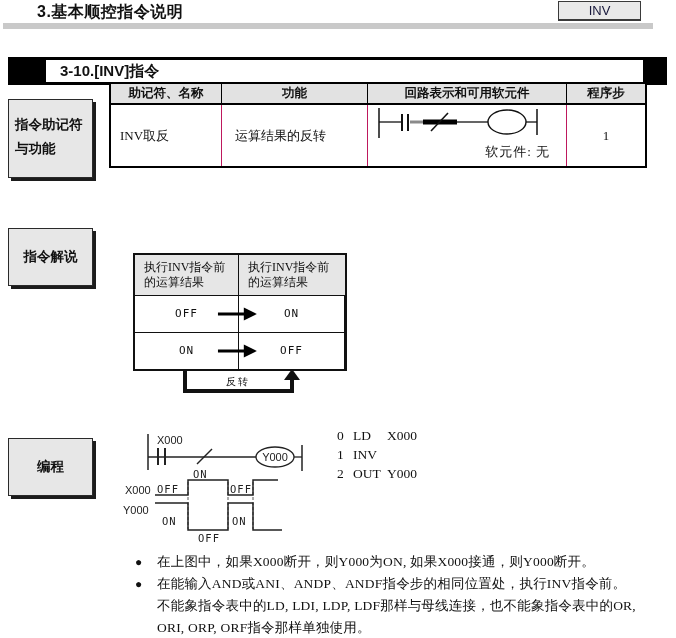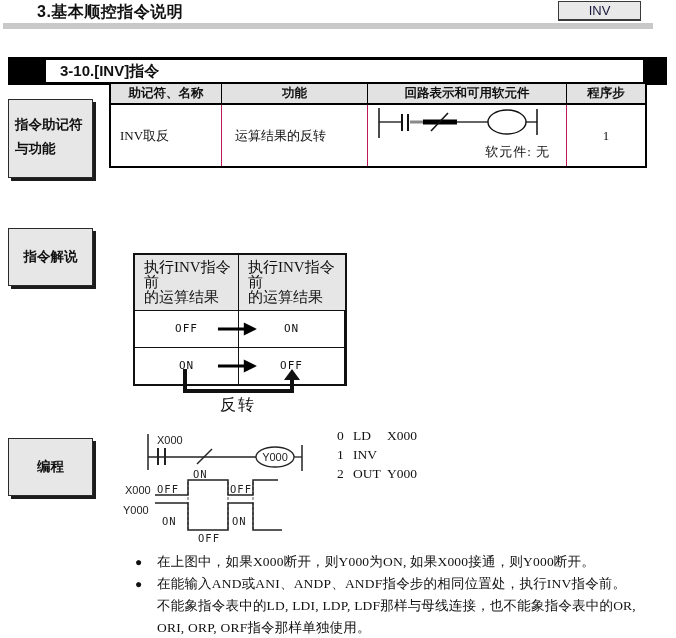--- a/index.html
+++ b/index.html
@@ -49,32 +49,32 @@
   .spec-row > div { height:61px; border-right:1px solid #be185d; font-size:13px; position:relative; }
   .spec-row > div:last-child { border-right:none; }
   .cell-mnemonic { line-height:61px; padding-left:9px; }
   .cell-function { line-height:61px; padding-left:13px; }
   .cell-steps { line-height:61px; text-align:center; }
   .device-note { position:absolute; right:16px; bottom:5px; font-size:13px; letter-spacing:1px; }
   
   .exp-paragraph { position:absolute; left:134px; top:219px; font-size:14px; letter-spacing:0.2px; }
   .result-table { position:absolute; left:133px; top:253px; width:214px; border:2px solid #111; background:#fff; }
   .result-head { display:grid; grid-template-columns:104px 1fr; background:#e6e6e6; border-bottom:1px solid #111; }
-  .result-head > div { padding:5px 0 5px 9px; font-size:15px; line-height:15px; border-right:1px solid #111; }
+  .result-head > div { padding:5px 0 5px 9px; font-size:12px; line-height:15px; border-right:1px solid #111; }
   .result-head > div:last-child { border-right:none; }
   .result-row { display:grid; grid-template-columns:104px 1fr; position:relative; border-bottom:1px solid #111; }
   .result-row:last-child { border-bottom:none; }
   .result-row > div {
     height:36px; line-height:36px; text-align:center; border-right:1px solid #111;
     font-family:"DejaVu Sans Mono", monospace; font-size:11px; letter-spacing:1px;
   }
   .result-row > div:last-child { border-right:none; }
   .row-arrow { position:absolute; left:104px; top:50%; transform:translate(-53%,-50%); width:40px; height:14px; }
   .bracket-svg { position:absolute; left:168px; top:369px; }
-  .bracket-label { position:absolute; left:168px; top:395px; width:140px; text-align:center; font-size:16px; letter-spacing:2px; }
+  .bracket-label { position:absolute; left:168px; top:375px; width:140px; text-align:center; font-size:10px; letter-spacing:2px; }
   
   .ladder-svg { position:absolute; left:140px; top:426px; }
   .timing-svg { position:absolute; left:120px; top:468px; }
   .listing { position:absolute; left:337px; top:426px; font-size:13.5px; line-height:19px; }
   .listing-row { display:flex; }
   .listing-step { width:16px; }
   .listing-op { width:34px; }
   .svg-label { font-family:"Liberation Sans", sans-serif; font-size:11px; fill:#222; }
   .svg-state { font-family:"DejaVu Sans Mono", monospace; font-size:10.5px; letter-spacing:1px; fill:#222; }
   

